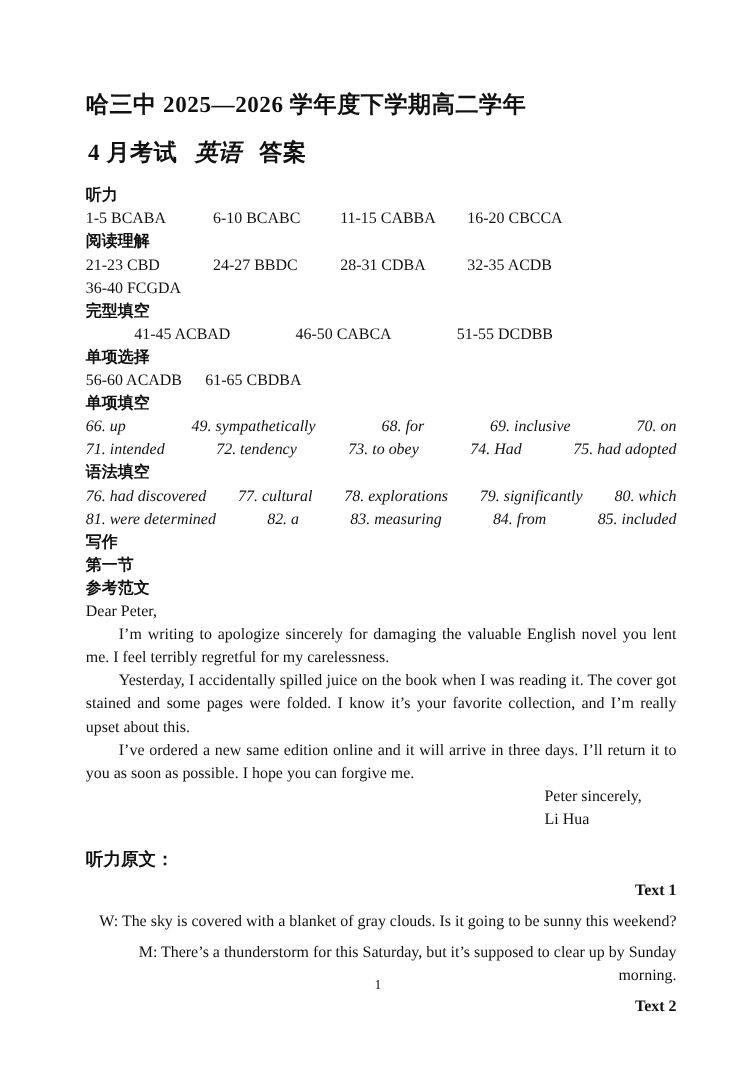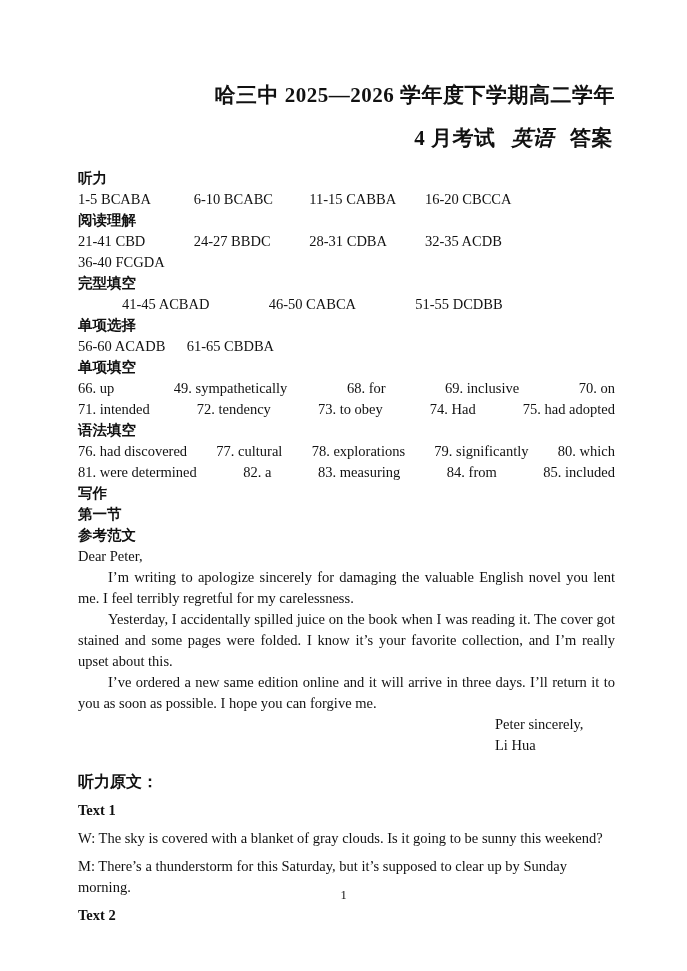--- a/index.html
+++ b/index.html
@@ -12,21 +12,21 @@
     color: #111111;
     overflow: hidden;
   }
   .page {
     position: absolute;
     inset: 0;
     padding: 82px 72px 0 78px;
     background: #ffffff;
   }
   .title {
-    text-align: right;
+    text-align: left;
     font-size: 21px;
     font-weight: bold;
     line-height: 26px;
     letter-spacing: 0.5px;
   }
   .title2 { margin-top: 17px; }
   .title2 .subject {
     font-style: italic;
     font-weight: bold;
     margin: 0 8px;
@@ -41,35 +41,36 @@
   .line { min-height: 21px; }
   
   .keys span  { display: inline-block; min-width: 112px; white-space: nowrap; }
   .keys3 span { display: inline-block; min-width: 99px;  white-space: nowrap; margin-left: 44px; }
   .keys2 span { display: inline-block; min-width: 105px; white-space: nowrap; }
   .keys span:last-child, .keys3 span:last-child, .keys2 span:last-child { min-width: 0; }
   
   .words {
     display: flex;
     justify-content: space-between;
+    font-style: italic;
   }
   .words span { white-space: nowrap; }
   .para {
     text-align: justify;
     text-indent: 30px;
   }
   .salutation { text-indent: 0; }
   .closing { margin-left: 417px; }
   .transcript-heading {
     margin-top: 15px;
     font-size: 16px;
     font-weight: bold;
     line-height: 22px;
   }
-  .t-line { margin-top: 7px; line-height: 21px; }
+  .t-line { margin-top: 7px; line-height: 21px; text-align: right; }
   .t-label { font-weight: bold; }
   .page-number {
     position: absolute;
     top: 888px;
     left: 0;
     width: 100%;
     text-align: center;
     font-size: 12.5px;
   }
 </style>
@@ -91,21 +92,21 @@
     <div class="line h">听力</div>
     <div class="line keys">
       <span>1-5 BCABA</span>
       <span>6-10 BCABC</span>
       <span>11-15 CABBA</span>
       <span>16-20 CBCCA</span>
     </div>
 
     <div class="line h">阅读理解</div>
     <div class="line keys">
-      <span>21-41 CBD</span>
+      <span>21-23 CBD</span>
       <span>24-27 BBDC</span>
       <span>28-31 CDBA</span>
       <span>32-35 ACDB</span>
     </div>
     <div class="line keys">
       <span>36-40 FCGDA</span>
     </div>
 
     <div class="line h">完型填空</div>
     <div class="line keys3">

